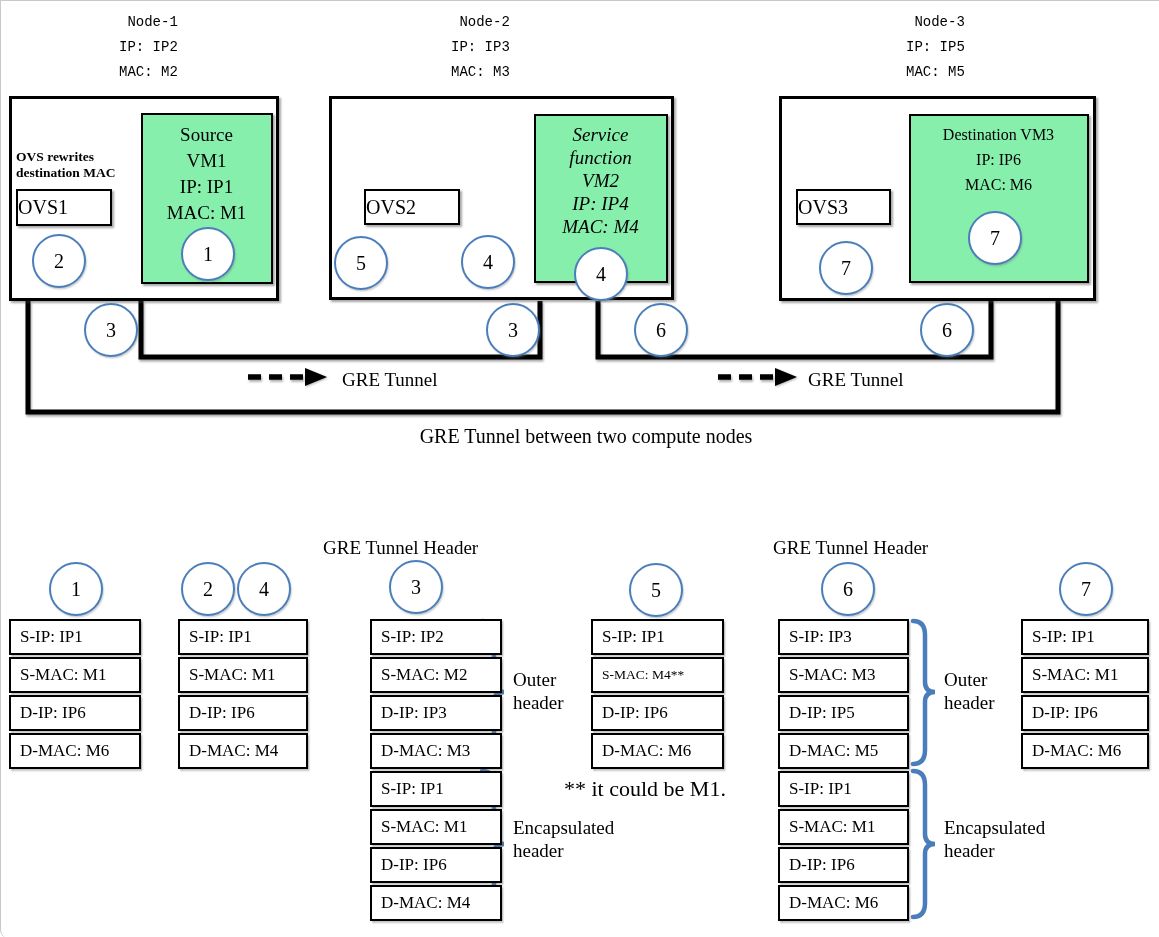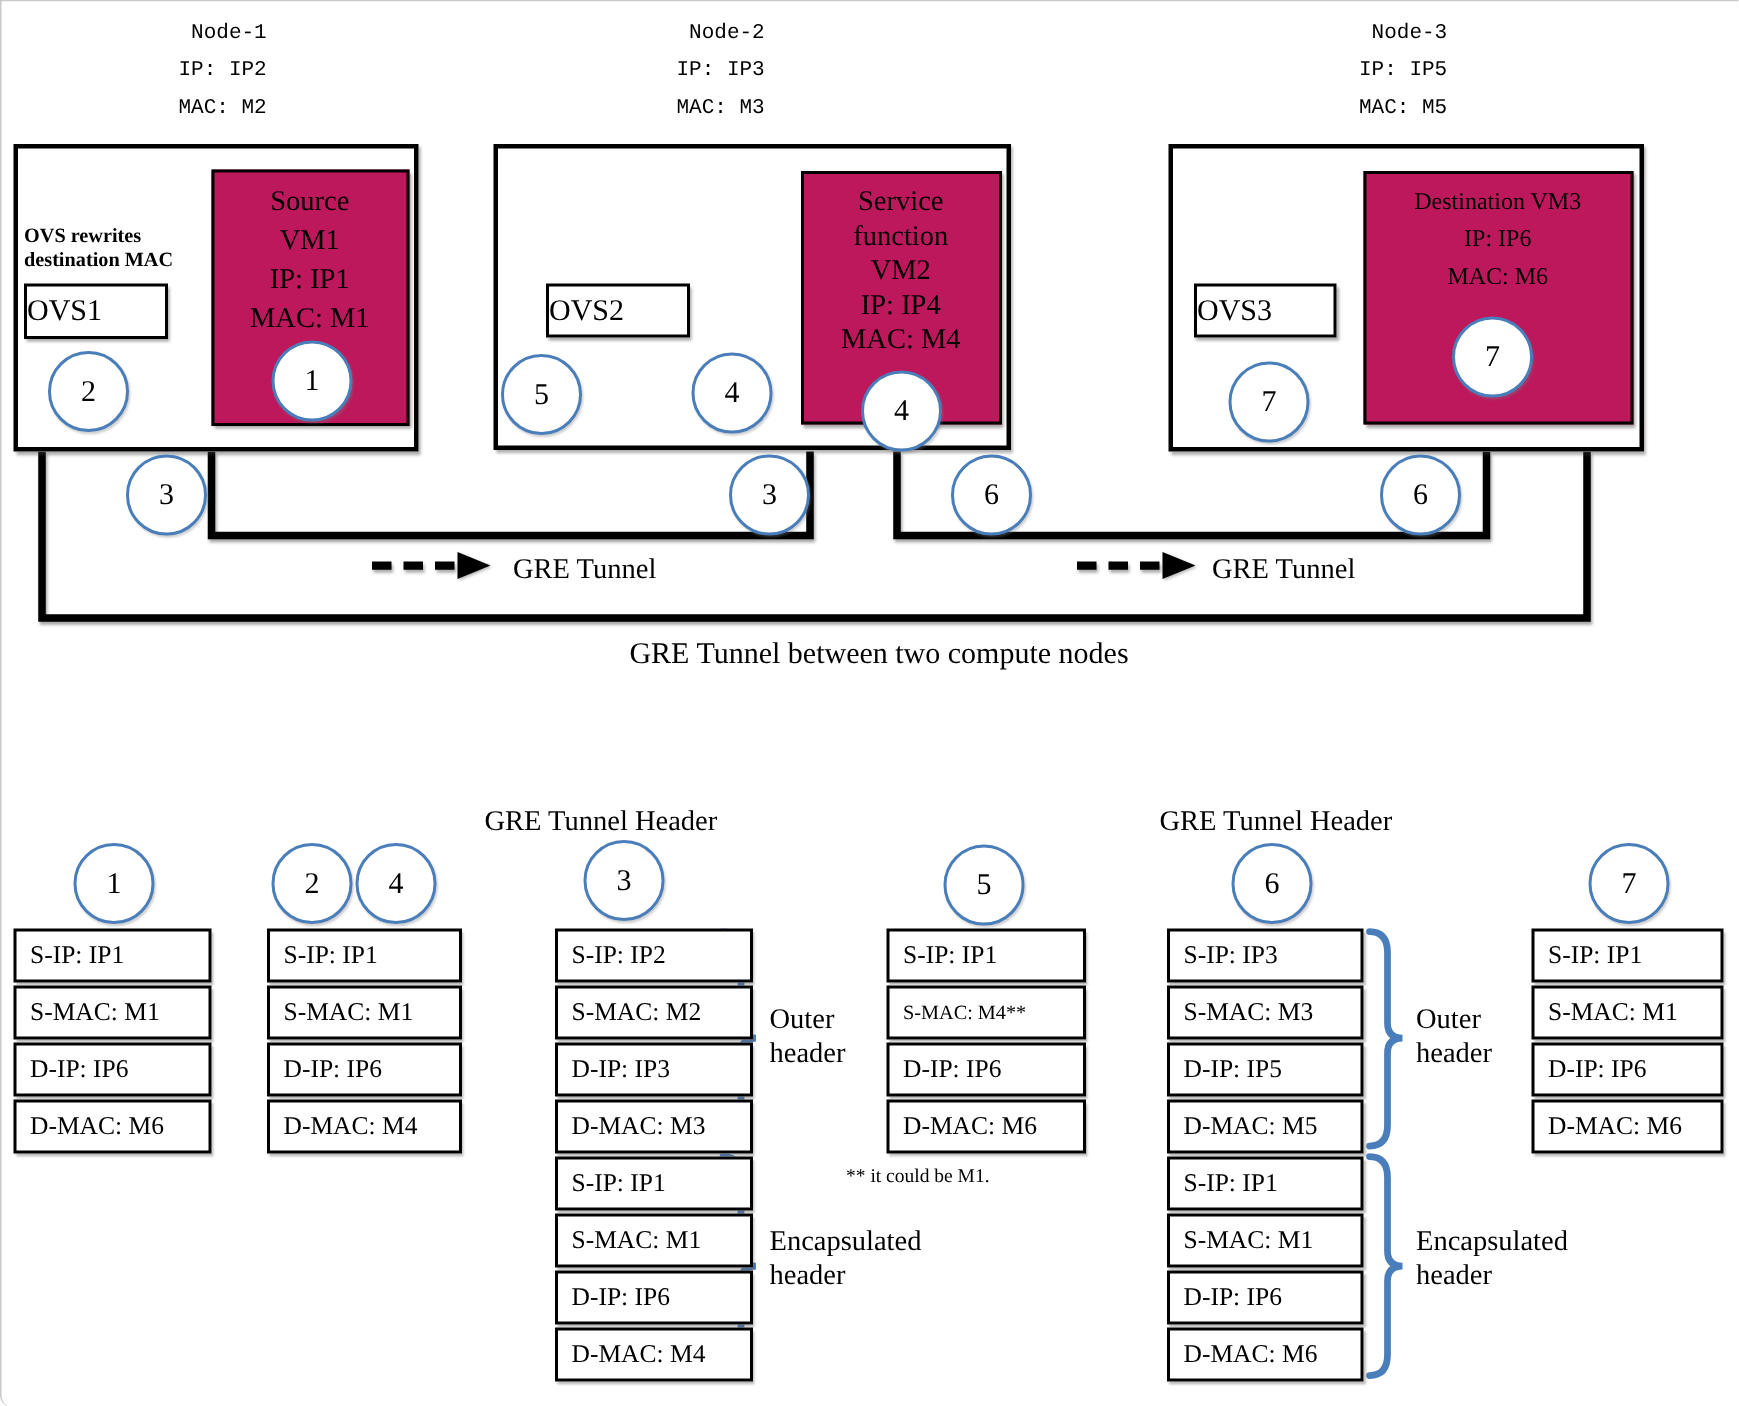--- a/index.html
+++ b/index.html
@@ -9,38 +9,38 @@
     font-family:"Liberation Serif", serif;color:#000;
   }
   .wires{position:absolute;left:0;top:0;}
   .thickline{stroke:#000;stroke-width:5;fill:none;filter:drop-shadow(1px 2.5px 1px rgba(90,90,90,.55));}
   .dasharrow{stroke:#000;stroke-width:3;fill:none;stroke-dasharray:7 5;filter:drop-shadow(1px 1.5px 1px rgba(90,90,90,.45));}
   .ahead{fill:#000;filter:drop-shadow(1px 1.5px 1px rgba(90,90,90,.45));}
   .labelarrow{stroke:#000;stroke-width:5.5;fill:none;stroke-dasharray:13 8;filter:drop-shadow(1px 2px 1px rgba(90,90,90,.5));}
   .brace{stroke:#4a7ebb;stroke-width:4.5;fill:none;stroke-linecap:round;}
   .box{position:absolute;background:transparent;box-sizing:border-box;}
   .node-box{border:3px solid #000;box-shadow:1.5px 2px 2px rgba(60,60,60,.45);background:#fff;}
-  .vm-box{border:2.5px solid #000;box-shadow:1.5px 2px 2px rgba(60,60,60,.45);background:#be185d;}
+  .vm-box{border:2.5px solid #000;box-shadow:1.5px 2px 2px rgba(60,60,60,.45);background:#86efac;}
   .ovs-box{border:2.5px solid #000;box-shadow:1.5px 2px 2px rgba(60,60,60,.45);background:#fff;
     display:flex;align-items:center;font-size:20px;}
   .node-title{position:absolute;font-family:Liberation Mono, monospace;font-size:14px;line-height:25px;text-align:right;white-space:nowrap;}
   .vm-text{position:absolute;text-align:center;font-size:19px;}
   .annotation{position:absolute;font-size:13.5px;font-weight:bold;line-height:16px;width:124px;}
   .circle{position:absolute;width:54px;height:54px;border:2.75px solid #4a7ebb;border-radius:50%;
     background:#fff;box-sizing:border-box;display:flex;align-items:center;justify-content:center;
     font-size:20px;box-shadow:1px 1.5px 1.5px rgba(120,120,120,.35);}
   .gre-label{position:absolute;font-size:19px;white-space:nowrap;}
   .gre-bottom{position:absolute;left:350px;top:424px;width:470px;text-align:center;font-size:20px;}
   .tbl{position:absolute;}
   .trow{box-sizing:border-box;height:36px;margin-bottom:2px;border:2px solid #000;background:#fff;
     padding-left:9px;font-size:17px;line-height:31px;box-shadow:1.5px 2px 1.5px rgba(90,90,90,.4);white-space:nowrap;overflow:hidden;}
   .trow.small{font-size:13.5px;}
   .tbl-title{position:absolute;font-size:19px;white-space:nowrap;}
   .brace-label{position:absolute;font-size:19px;line-height:23px;}
-  .footnote{position:absolute;left:563px;top:775px;font-size:13px;white-space:nowrap;text-align:center;}
+  .footnote{position:absolute;left:563px;top:775px;font-size:22px;white-space:nowrap;text-align:center;}
 </style>
 </head>
 <body>
 
 <div class="canvas">
 
   <svg class="wires" width="1159" height="937" viewBox="0 0 1159 937">
 
     <polyline class="thickline" points="140,300 140,356 539,356 539,300"></polyline>
     <polyline class="thickline" points="597,300 597,356 990,356 990,300"></polyline>
@@ -97,21 +97,21 @@
       <div>IP: IP1</div>
       <div>MAC: M1</div>
     </div>
   </div>
 
   <div class="box node-box" style="left:328px;top:95px;width:345px;height:204px;"></div>
   <div class="box ovs-box" style="left:363px;top:188px;width:96px;height:36px;">
     <span>OVS2</span>
   </div>
   <div class="box vm-box" style="left:533px;top:113px;width:134px;height:169px;">
-    <div class="vm-text" style="left:0;top:7px;width:129px;line-height:23px;">
+    <div class="vm-text" style="left:0;top:7px;width:129px;line-height:23px;font-style:italic;">
       <div>Service</div>
       <div>function</div>
       <div>VM2</div>
       <div>IP: IP4</div>
       <div>MAC: M4</div>
     </div>
   </div>
 
   <div class="box node-box" style="left:778px;top:95px;width:317px;height:205px;"></div>
   <div class="box ovs-box" style="left:795px;top:188px;width:95px;height:36px;">

